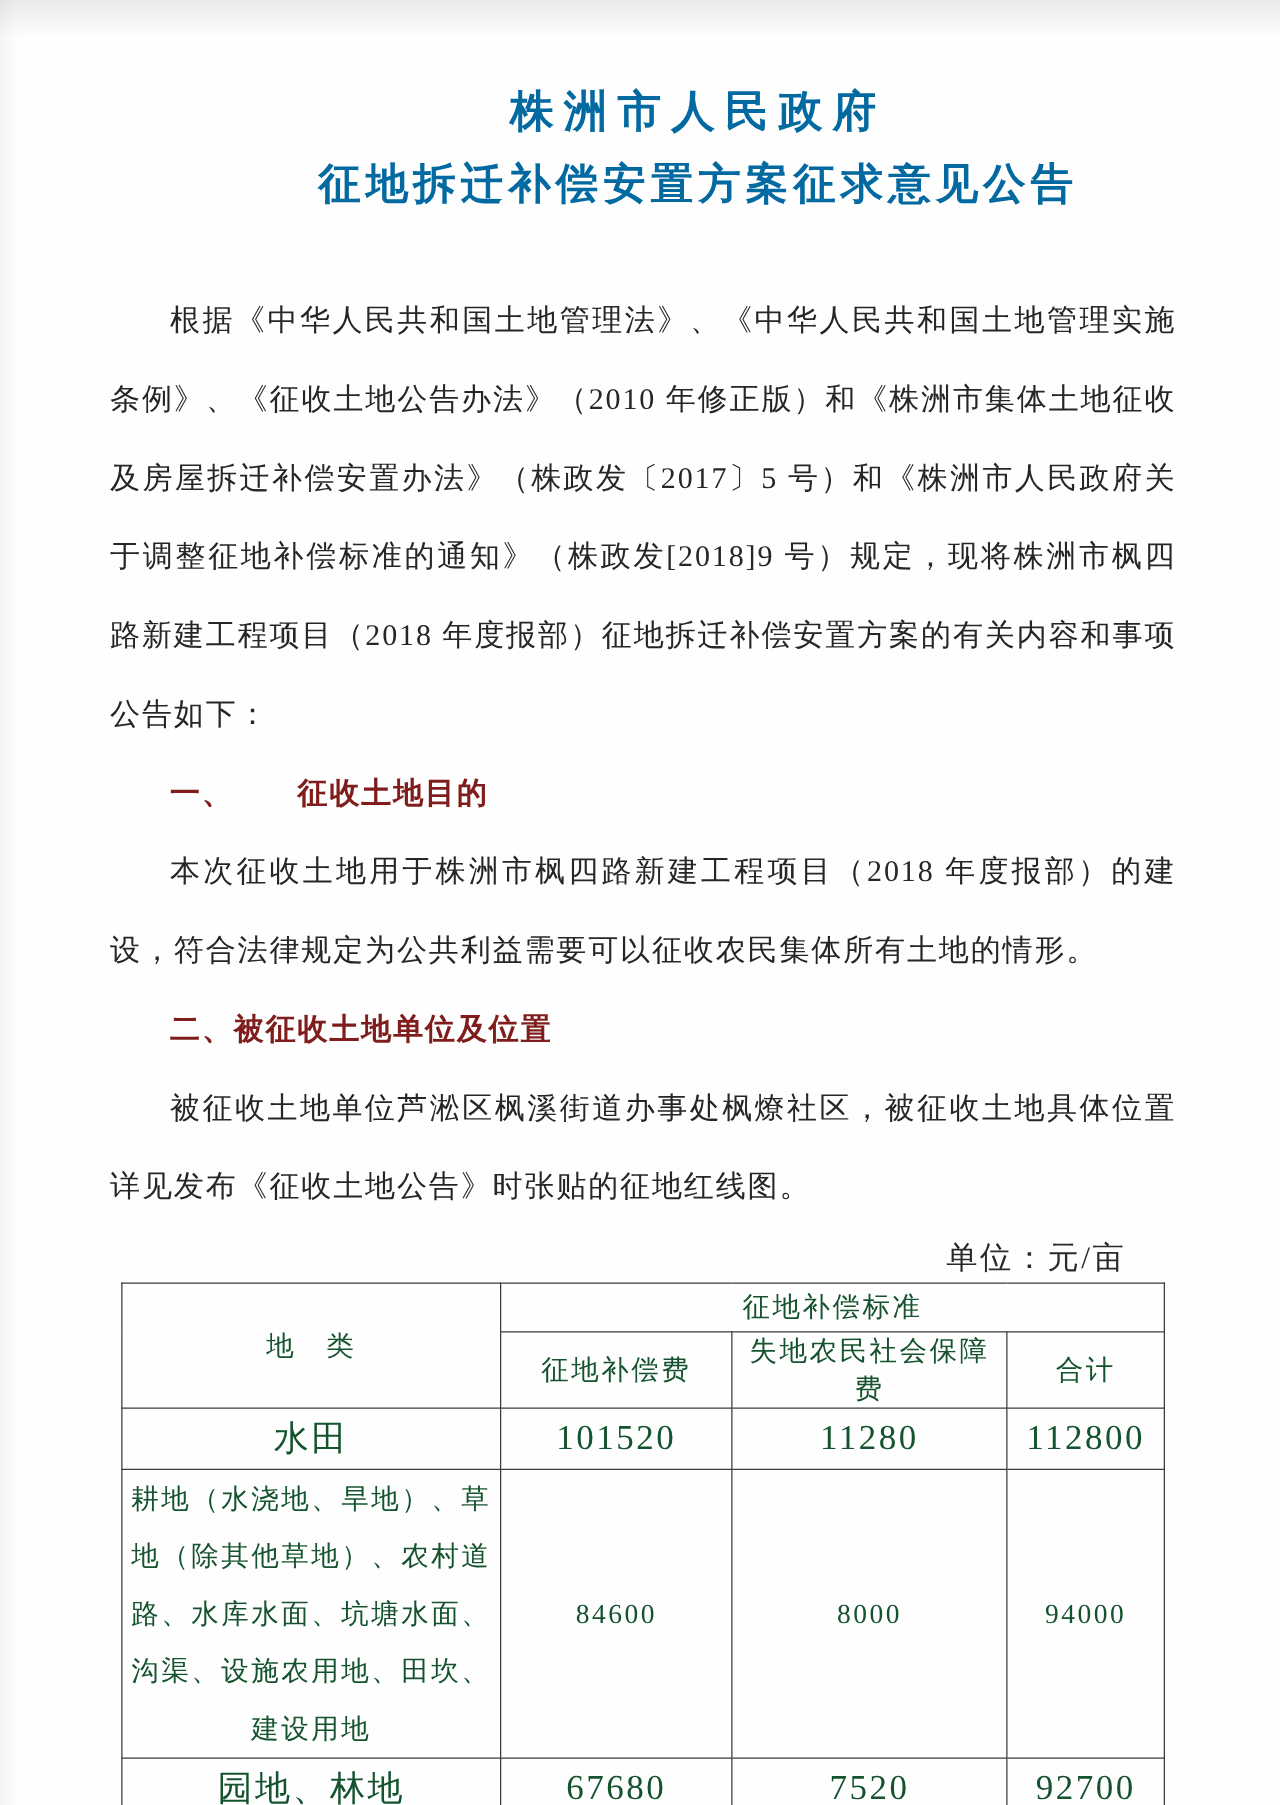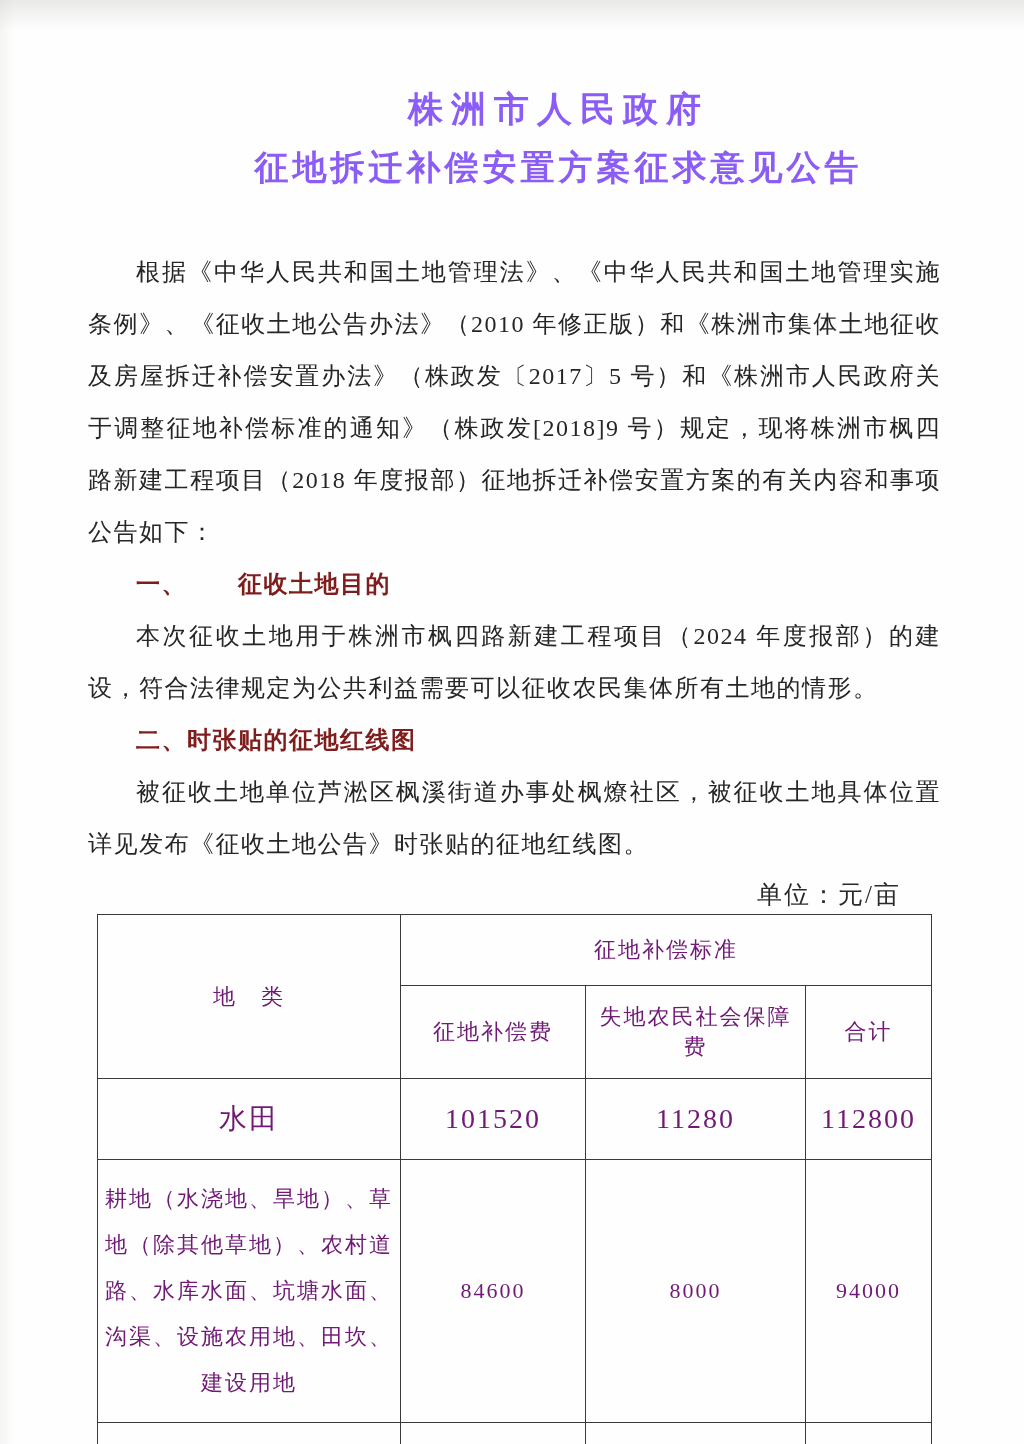--- a/index.html
+++ b/index.html
@@ -32,42 +32,42 @@
     background: linear-gradient(90deg, rgba(200,200,195,0.18), rgba(255,255,255,0));
     pointer-events: none;
   }
   .doc-content {
     position: absolute;
     left: 88px;
     top: 0;
     width: 853px;
   }
   .title-block {
-    margin-top: 88px;
+    margin-top: 68px;
     text-align: center;
     font-weight: 700;
-    color: #8b5cf6;
+    color: #0369a1;
     transform: translateX(44px);
   }
   .title-line1 {
     font-size: 35px;
     letter-spacing: 8px;
     line-height: 44px;
   }
   .title-line2 {
     font-size: 34px;
     letter-spacing: 4px;
     line-height: 44px;
     margin-top: 14px;
     text-align: center;
   }
   .body-text {
     margin-top: 56px;
     font-size: 24px;
-    line-height: 52px;
+    line-height: 63px;
     letter-spacing: 1.5px;
     text-align: justify;
     color: #262626;
   }
   .para {
     text-indent: 2em;
     margin: 0;
   }
   .heading {
     font-weight: 700;
@@ -91,22 +91,22 @@
     border-collapse: collapse;
     table-layout: fixed;
   }
   .comp-table td, .comp-table th {
     border: 1.5px solid #3a3a3a;
     text-align: center;
     vertical-align: middle;
     font-weight: 400;
     font-size: 22px;
     letter-spacing: 2px;
-    color: #701a75;
-    padding: 16px 6px;
+    color: #14532d;
+    padding: 0 6px;
   }
   .comp-table .hdr-row1 td { height: 38px; }
   .comp-table .hdr-row2 td { height: 38px; }
   .comp-table .row-simple td { height: 48px; font-size: 28px; }
   .comp-table .row-big td { height: 180px; }
   .cell-category-big {
     text-align: center;
     line-height: 46px;
     font-size: 22px;
     letter-spacing: 2px;
@@ -124,22 +124,22 @@
   <div class="doc-content">
 
     <div class="title-block">
       <div class="title-line1">株洲市人民政府</div>
       <div class="title-line2">征地拆迁补偿安置方案征求意见公告</div>
     </div>
 
     <div class="body-text">
       <p class="para">根据《中华人民共和国土地管理法》、《中华人民共和国土地管理实施条例》、《征收土地公告办法》（2010 年修正版）和《株洲市集体土地征收及房屋拆迁补偿安置办法》（株政发〔2017〕5 号）和《株洲市人民政府关于调整征地补偿标准的通知》（株政发[2018]9 号）规定，现将株洲市枫四路新建工程项目（2018 年度报部）征地拆迁补偿安置方案的有关内容和事项公告如下：</p>
       <p class="heading">一、　　征收土地目的</p>
-      <p class="para">本次征收土地用于株洲市枫四路新建工程项目（2024 年度报部）的建设，符合法律规定为公共利益需要可以征收农民集体所有土地的情形。</p>
-      <p class="heading">二、时张贴的征地红线图</p>
+      <p class="para">本次征收土地用于株洲市枫四路新建工程项目（2018 年度报部）的建设，符合法律规定为公共利益需要可以征收农民集体所有土地的情形。</p>
+      <p class="heading">二、被征收土地单位及位置</p>
       <p class="para">被征收土地单位芦淞区枫溪街道办事处枫燎社区，被征收土地具体位置详见发布《征收土地公告》时张贴的征地红线图。</p>
     </div>
 
     <div class="unit-note">单位：元/亩</div>
 
     <table class="comp-table">
       <colgroup>
         <col style="width:303px">
         <col style="width:185px">
         <col style="width:220px">

